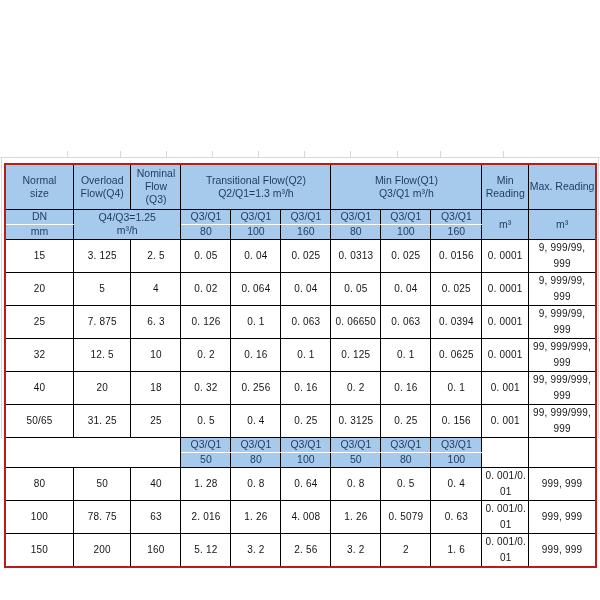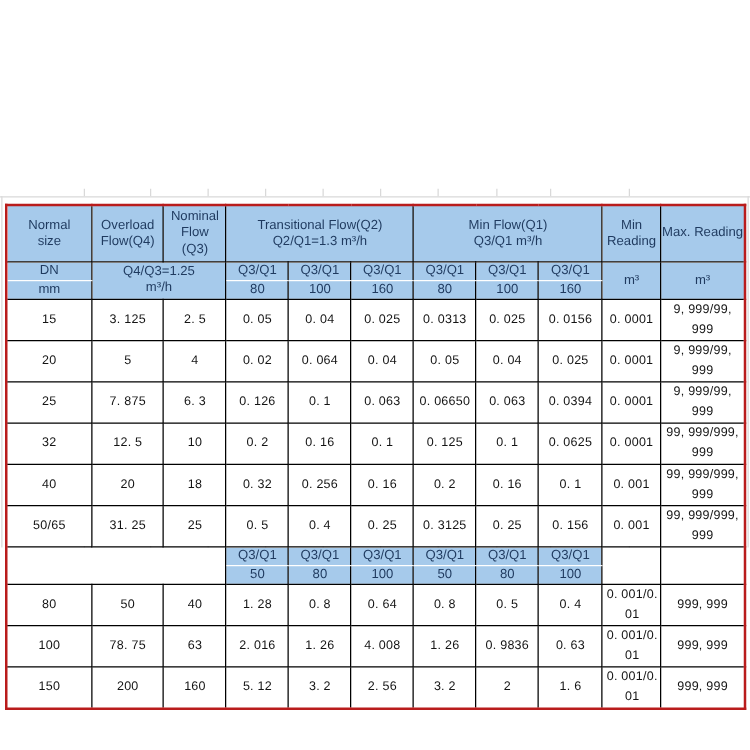--- a/index.html
+++ b/index.html
@@ -241,21 +241,21 @@
         <td>999, 999</td>
       </tr>
       <tr class="r-bot">
         <td>100</td>
         <td>78. 75</td>
         <td>63</td>
         <td>2. 016</td>
         <td>1. 26</td>
         <td>4. 008</td>
         <td>1. 26</td>
-        <td>0. 9836</td>
+        <td>0. 5079</td>
         <td>0. 63</td>
         <td class="la">0. 001/0. 01</td>
         <td>999, 999</td>
       </tr>
       <tr class="r-bot">
         <td>150</td>
         <td>200</td>
         <td>160</td>
         <td>5. 12</td>
         <td>3. 2</td>

